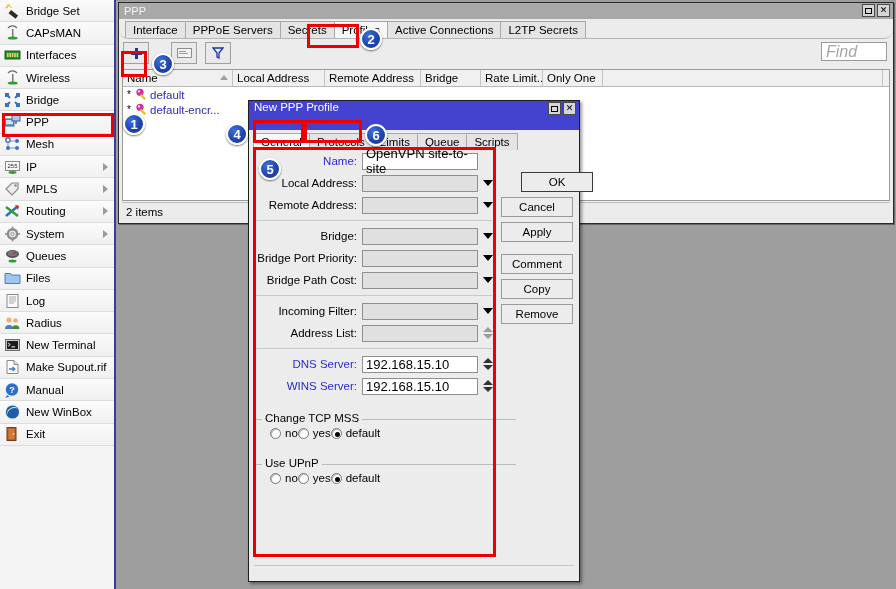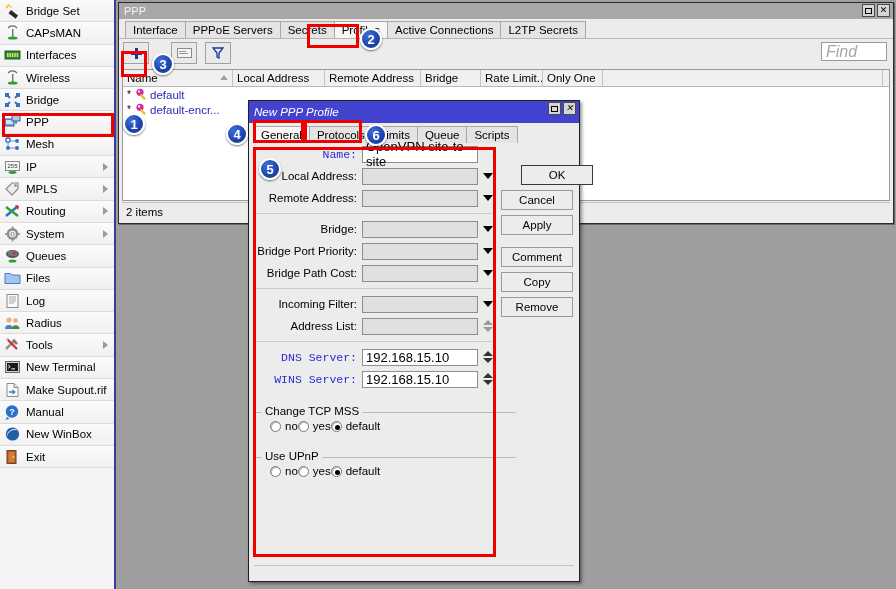--- a/index.html
+++ b/index.html
@@ -78,20 +78,21 @@
   }
   .winbtn .sq { width: 7px; height: 6px; border: 1px solid #000; }
 
   .tabstrip {
     height: 20px;
     background: #ececec;
     display: flex; align-items: flex-end;
     padding-left: 6px;
     border-bottom: 1px solid #b5b5b5;
     position: relative;
+    border-radius: 9px;
   }
   .tab {
     height: 17px;
     padding: 0 7px;
     background: #e4e4e4;
     border: 1px solid #a8a8a8;
     border-bottom: none;
     margin-right: -1px;
     display: flex; align-items: center;
     font-size: 11.5px; color: #000;
@@ -168,28 +169,27 @@
   
   .dlg {
     position: absolute;
     left: 248px; top: 100px; width: 332px; height: 482px;
     background: #ececec;
     border: 1px solid #1f1f1f;
     box-shadow: 2px 2px 3px rgba(0,0,0,0.4);
     z-index: 20;
   }
   .dlg-title {
-    height: 22px;
+    height: 29px;
     background: #4343cf;
     color: #fff;
     font-size: 11.5px;
-    display: flex; align-items: center;
+    display: flex; align-items: flex-start;
     padding-left: 5px;
     position: relative;
-    font-style: italic;
   }
   .dlg-ctrls { position: absolute; right: 3px; top: 1px; display: flex; gap: 2px; }
 
   .dlg-tabs {
     height: 20px;
     display: flex; align-items: flex-end;
     padding-left: 4px;
     background: #ececec;
     position: relative;
   }
@@ -201,21 +201,21 @@
   }
   .frow {
     display: flex; align-items: center;
     height: 22px;
   }
   .flabel {
     width: 108px; text-align: right; padding-right: 5px;
     font-size: 11.5px; color: #000;
     white-space: nowrap;
   }
-  .flabel.blue { color: #2a2ad0; font-family: Liberation Mono, monospace; }
+  .flabel.blue { color: #2a2ad0; }
   .fctl { position: relative; display: flex; align-items: center; }
   .finput {
     width: 116px; height: 17px;
     background: #e0e0e0;
     border: 1px solid #8f8f8f;
     font-size: 13px;
     display: flex; align-items: center;
     padding-left: 3px;
     color: #000;
   }
@@ -465,32 +465,20 @@
         <div class="menu-item">
           <span class="mi-icon">
             <svg width="17" height="16" viewBox="0 0 17 16" aria-hidden="true">
               <circle cx="5" cy="5" r="2.6" fill="#e8b07a"></circle>
               <path d="M1 14 a4 4 0 0 1 8 0 z" fill="#4b7fbd"></path>
               <circle cx="11.5" cy="5.5" r="2.3" fill="#e8b07a"></circle>
               <path d="M8 14 a3.7 3.7 0 0 1 7.4 0 z" fill="#3f8a3f"></path>
             </svg>
           </span>
           <span class="mi-label">Radius</span>
-        </div>
-        <div class="menu-item">
-          <span class="mi-icon">
-            <svg width="17" height="16" viewBox="0 0 17 16" aria-hidden="true">
-              <path d="M2 12 L11 3" stroke="#9a9a9a" stroke-width="2.6"></path>
-              <path d="M10 2 l4 4 l-2 2 l-4 -4 z" fill="#7d7d7d"></path>
-              <path d="M3 2 L13 12" stroke="#cc3232" stroke-width="2.2"></path>
-              <path d="M1 1 l3 1 l-1 3 z" fill="#d8d8d8"></path>
-            </svg>
-          </span>
-          <span class="mi-label">Tools</span>
-          <span class="mi-arrow"></span>
         </div>
         <div class="menu-item">
           <span class="mi-icon">
             <svg width="17" height="16" viewBox="0 0 17 16" aria-hidden="true">
               <rect x="1.5" y="2.5" width="14" height="11" fill="#cfcfcf" stroke="#6a6a6a"></rect>
               <rect x="3" y="4" width="11" height="8" fill="#1a1a1a"></rect>
               <path d="M4.2 6 l2 1.6 l-2 1.6" stroke="#fff" fill="none" stroke-width="1"></path>
               <rect x="7.4" y="9.4" width="3.6" height="1" fill="#fff"></rect>
             </svg>
           </span>

